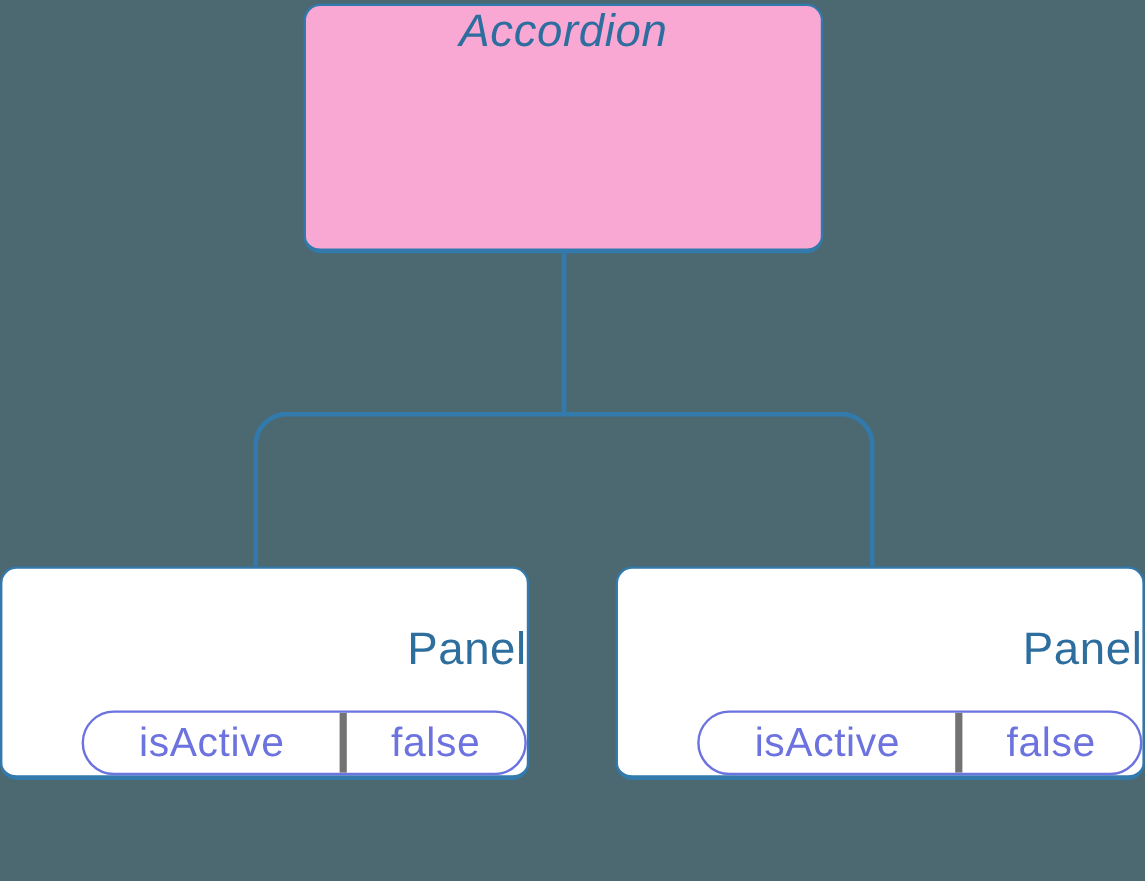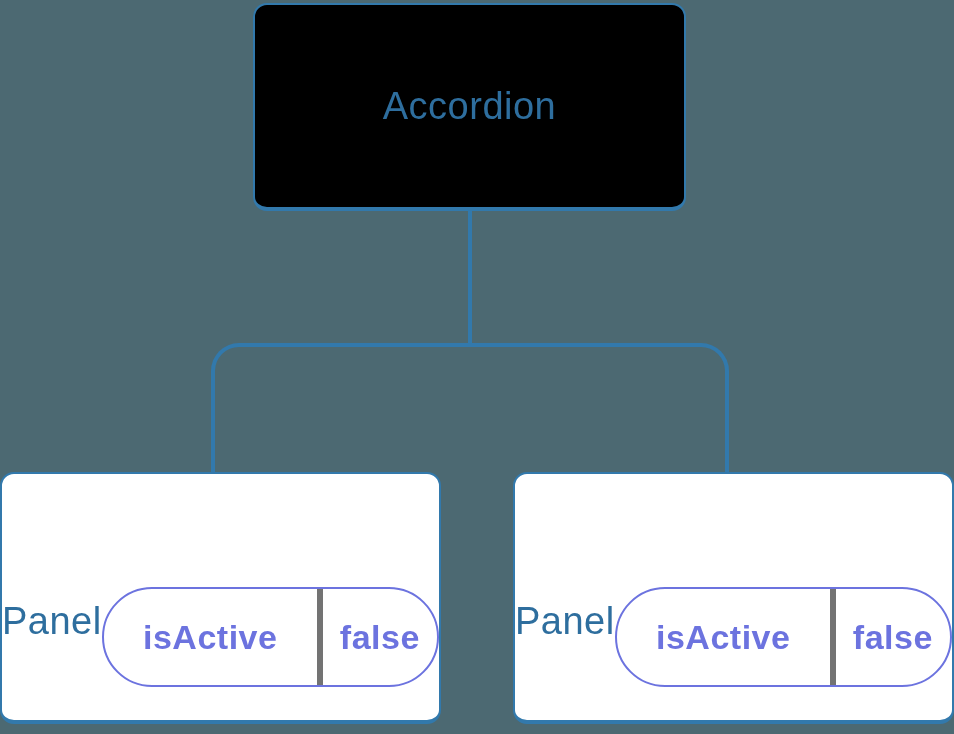--- a/index.html
+++ b/index.html
@@ -8,27 +8,28 @@
     background: #4C6972;
     font-family: "Liberation Sans", "DejaVu Sans", sans-serif;
     position: relative;
     overflow: hidden;
   }
   .canvas { position: absolute; inset: 0; }
 
   
   .node {
     position: absolute;
-    background: #000000;
+    background: #f9a8d4;
     border: 2px solid #3279AC;
     border-bottom-width: 4px;
     border-radius: 14px;
     display: flex;
-    align-items: center;
+    align-items: flex-start;
     justify-content: center;
+    font-style: italic;
   }
   .node-title {
     color: #2E6E9E;
     font-size: 38px;
     font-weight: 500;
     letter-spacing: 0.5px;
   }
 
   #accordion-node { left: 253px; top: 3px; width: 433px; height: 208px; }
 
@@ -46,28 +47,28 @@
     border-top: 4px solid #3279AC;
     border-left: 4px solid #3279AC;
     border-right: 4px solid #3279AC;
     border-top-left-radius: 28px;
     border-top-right-radius: 28px;
   }
 
   
   .panel {
     position: absolute;
-    top: 472px; width: 441px; height: 252px;
+    top: 472px; width: 441px; height: 178px;
     background: #ffffff;
     border: 2px solid #3279AC;
     border-bottom-width: 4px;
     border-radius: 14px;
     display: flex;
-    flex-direction: row;
-    align-items: center;
+    flex-direction: column;
+    align-items: flex-end;
     padding-top: 48px;
   }
   #panel-node-1 { left: 0; }
   #panel-node-2 { left: 513px; }
   .panel .node-title { line-height: 38px; }
 
   
   .pill {
     margin-top: 32px;
     width: 371px; height: 100px;
@@ -82,21 +83,21 @@
     display: flex; align-items: center; justify-content: center;
   }
   .pill-value {
     flex: 1;
     border-left: 6px solid #737373;
     display: flex; align-items: center; justify-content: center;
   }
   .pill-text {
     color: #6C73DF;
     font-size: 34px;
-    font-weight: 700;
+    font-weight: 400;
     letter-spacing: 0.5px;
   }
 </style>
 </head>
 <body>
 
 <div class="canvas">
 
   <div class="node" id="accordion-node">
     <span class="node-title">Accordion</span>

